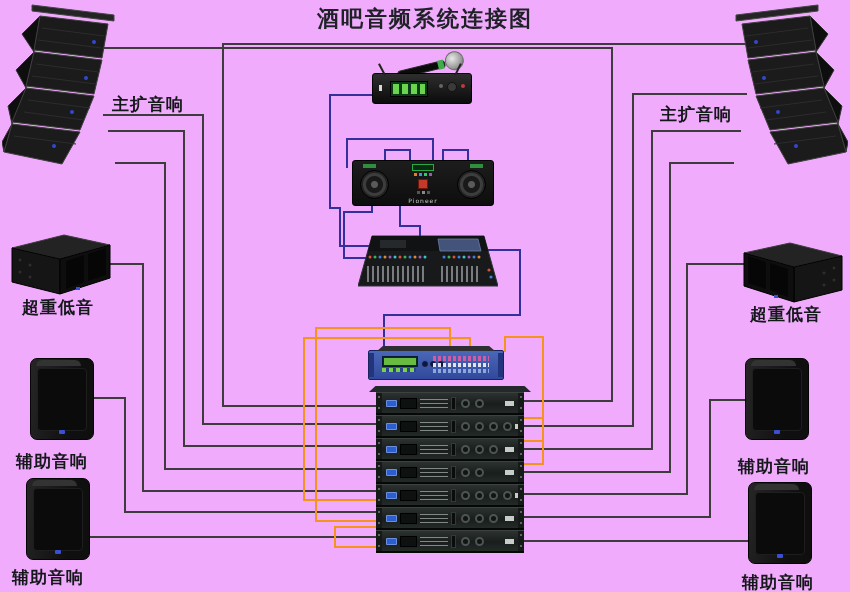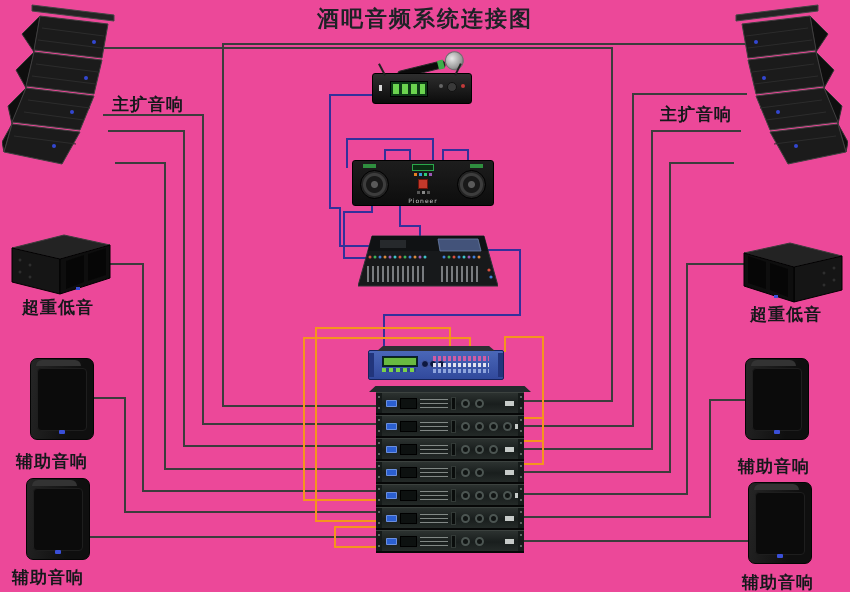--- a/index.html
+++ b/index.html
@@ -1,16 +1,16 @@
 <!DOCTYPE html>
 <html><head>
 <meta charset="utf-8">
 <style>
   html,body{margin:0;padding:0;background:#fff;}
-  .stage{position:relative;width:850px;height:592px;background:#ec4899;overflow:hidden;
+  .stage{position:relative;width:850px;height:592px;background:#f0abfc;overflow:hidden;
          font-family:"DejaVu Sans","Liberation Sans",sans-serif;}
   .page-title{position:absolute;top:4px;left:0;width:100%;text-align:center;
     font-size:22px;font-weight:bold;color:#1e2226;letter-spacing:2px;}
   .label{position:absolute;font-weight:bold;font-size:17px;color:#15181b;
     letter-spacing:1px;white-space:nowrap;}
   svg.wires{position:absolute;left:0;top:0;}
   .wires path{fill:none;stroke-width:2;}
   .wblack{stroke:#3c3c3c;}
   .wnavy{stroke:#34309b;}
   .worange{stroke:#f5941d;}

